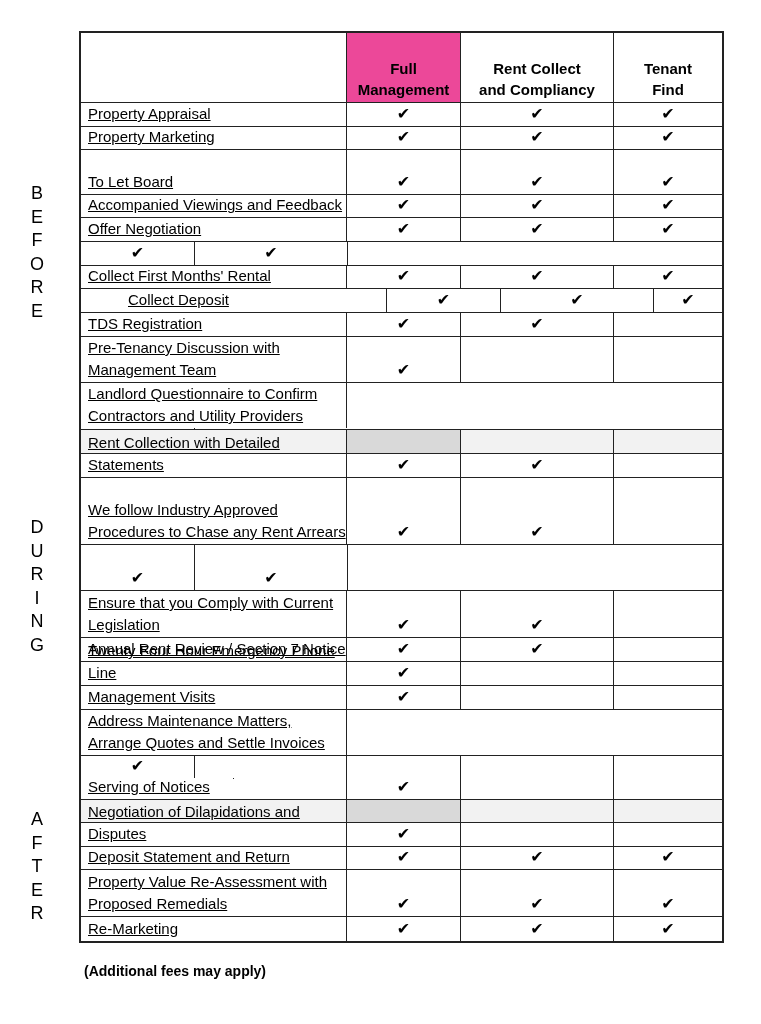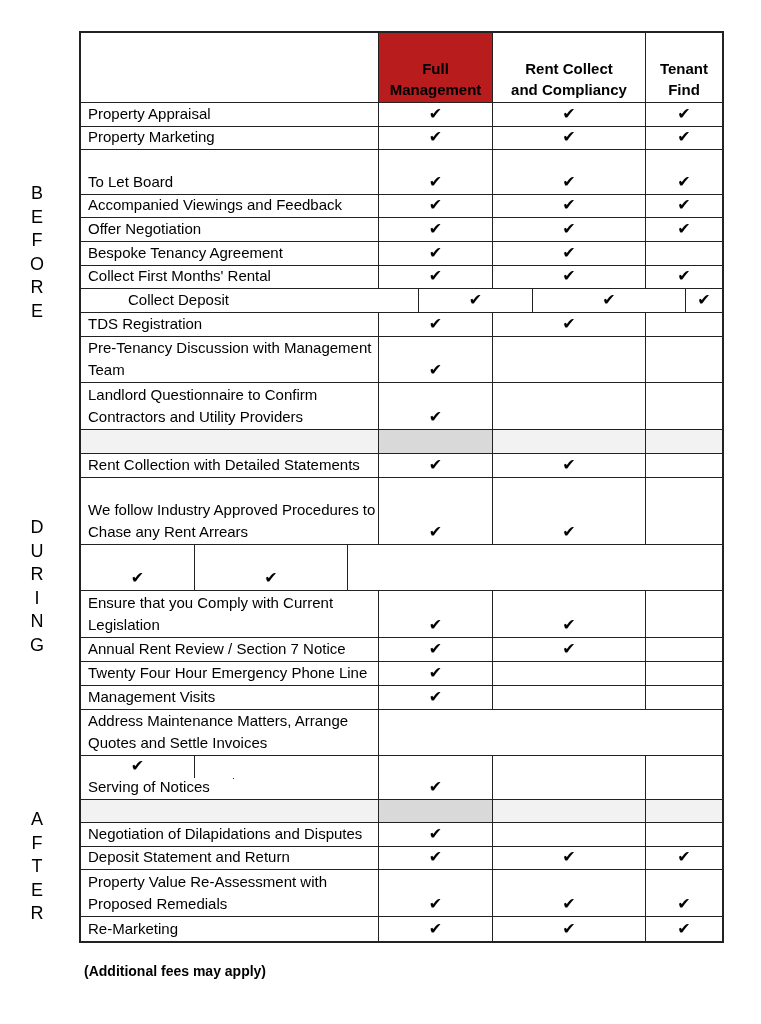--- a/index.html
+++ b/index.html
@@ -1,28 +1,28 @@
 <!DOCTYPE html>
 <html><head>
 <meta charset="utf-8">
 <style>
   html, body { margin:0; padding:0; background:#ffffff; }
   body { width:761px; height:1024px; position:relative; overflow:hidden; font-family:"Liberation Sans", sans-serif; color:#000; }
   .tbl { position:absolute; left:79px; top:31px; width:645px; border:2px solid #222; box-sizing:border-box; }
   .row { position:relative; display:flex; border-bottom:1.5px solid #222; box-sizing:border-box; z-index:1; }
   .row:last-child { border-bottom:none; }
   .row.blank { background:#f2f2f2; }
-  .c0 { width:298px; border-right:1.5px solid #222; box-sizing:border-box; padding:0 0 1px 7px; font-size:15px; line-height:22px; display:flex; align-items:flex-end; }
+  .c0 { width:266px; border-right:1.5px solid #222; box-sizing:border-box; padding:0 0 1px 7px; font-size:15px; line-height:22px; display:flex; align-items:flex-end;text-decoration:underline; }
   .c1 { width:114px; border-right:1.5px solid #222; box-sizing:border-box; }
   .c2 { width:153px; border-right:1.5px solid #222; box-sizing:border-box; }
   .c3 { flex:1; box-sizing:border-box; }
   .row.blank .c1 { background:#d9d9d9; }
   .ck { display:flex; align-items:flex-end; justify-content:center; font-size:16px; line-height:22px; padding-bottom:1px; }
   .hdr .c1, .hdr .c2, .hdr .c3 { display:flex; align-items:flex-end; justify-content:center; text-align:center; font-weight:bold; font-size:15px; line-height:21px; padding-bottom:2px; }
-  .hdr .c1 { background:#b91c1c; }
+  .hdr .c1 { background:#ec4899; }
   .side { position:absolute; left:22px; width:30px; text-align:center; font-size:18px; line-height:23.5px; }
   .side span { display:block; }
   .note { position:absolute; left:84px; top:963px; font-size:14px; font-weight:bold; }
 </style>
 </head>
 <body>
 
 <div class="side" style="top:182px;">
   <span>B</span>
   <span>E</span>
@@ -124,23 +124,20 @@
         <span>✔</span>
       </div>
       <div class="c2 ck">
         <span>✔</span>
       </div>
       <div class="c3 ck">
         <span>✔</span>
       </div>
     </div>
     <div class="row" style="height: 24px;">
-      <div class="c0">
-        <span>Bespoke Tenancy Agreement</span>
-      </div>
       <div class="c1 ck">
         <span>✔</span>
       </div>
       <div class="c2 ck">
         <span>✔</span>
       </div>
       <div class="c3 ck">
         <span></span>
       </div>
     </div>
@@ -193,21 +190,21 @@
       <div class="c1 ck">
         <span>✔</span>
       </div>
       <div class="c2 ck">
         <span></span>
       </div>
       <div class="c3 ck">
         <span></span>
       </div>
     </div>
-    <div class="row" style="height: 47px;">
+    <div class="row" style="height: 47px; flex-direction: column;">
       <div class="c0">
         <span>Landlord Questionnaire to Confirm Contractors and Utility Providers</span>
       </div>
       <div class="c1 ck">
         <span>✔</span>
       </div>
       <div class="c2 ck">
         <span></span>
       </div>
       <div class="c3 ck">

